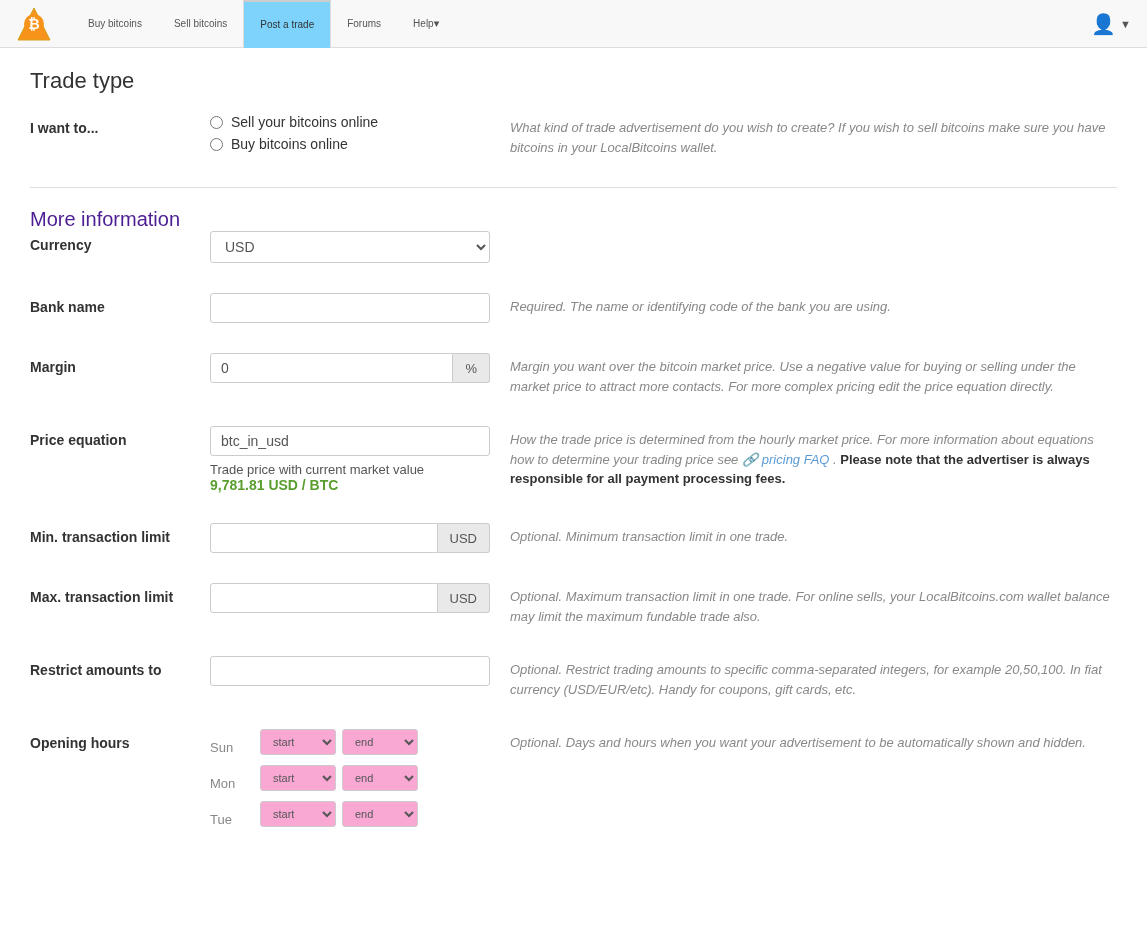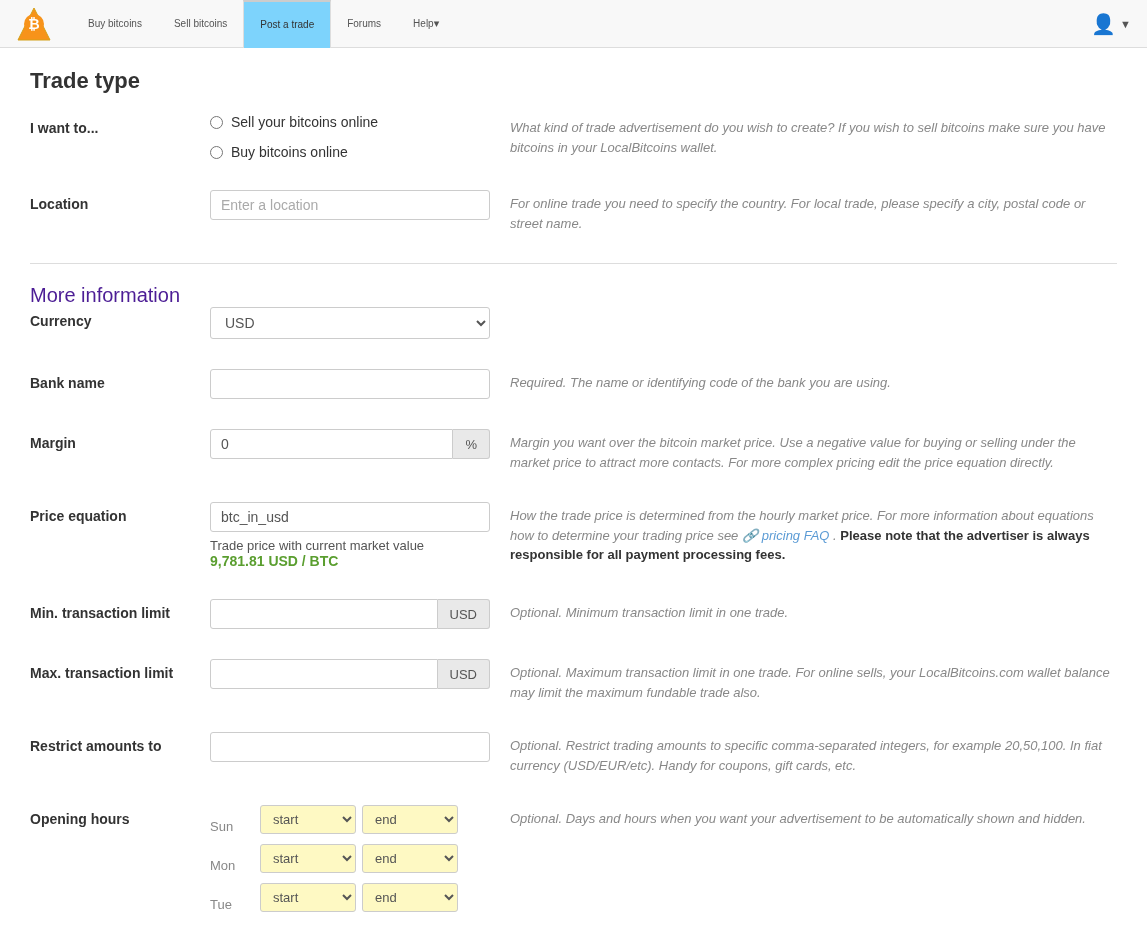--- a/index.html
+++ b/index.html
@@ -69,21 +69,21 @@
 
     
     .main-content {
       max-width: 1147px;
       padding: 20px 30px;
     }
 
     
     .section-title {
       font-size: 22px;
-      font-weight: bold;
+      font-weight: normal;
       color: #333;
       margin-bottom: 20px;
       padding-bottom: 0;
     }
 
     .form-row {
       display: flex;
       align-items: flex-start;
       margin-bottom: 20px;
       padding-bottom: 10px;
@@ -120,21 +120,21 @@
 
     .form-hint strong {
       color: #333;
       font-style: normal;
     }
 
     
     .radio-group {
       display: flex;
       flex-direction: column;
-      gap: 14px;
+      gap: 6px;
     }
     .radio-label {
       display: flex;
       align-items: center;
       gap: 8px;
       cursor: pointer;
       font-size: 14px;
     }
     .radio-label input[type="radio"] {
       cursor: pointer;
@@ -223,24 +223,24 @@
       font-size: 13px;
     }
     .hours-selects {
       display: flex;
       gap: 6px;
     }
     .hours-select {
       padding: 5px 8px;
       border: 1px solid #ccc;
       border-radius: 3px;
-      font-size: 13px;
-      background: #fef9c3;
-      color: #555;
-      width: 96px;
+      font-size: 11px;
+      background: #f9a8d4;
+      color: #555;
+      width: 76px;
       cursor: pointer;
     }
   </style>
 </head>
 <body>
 
 <nav class="navbar">
   <div class="navbar-brand">
     <svg class="brand-icon" viewBox="0 0 36 36">
       <polygon points="18,2 34,34 2,34" fill="#f7931a" stroke="#d4a017" stroke-width="1"></polygon>
@@ -277,27 +277,20 @@
         </label>
         <label class="radio-label">
           <input type="radio" name="trade_type" value="buy" style="">
           <span>Buy bitcoins online</span>
         </label>
       </div>
     </div>
     <div class="form-hint">What kind of trade advertisement do you wish to create? If you wish to sell bitcoins make sure you have bitcoins in your LocalBitcoins wallet.</div>
   </div>
 
-  <div class="form-row">
-    <div class="form-label">Location</div>
-    <div class="form-control-area">
-      <input type="text" class="form-input" placeholder="Enter a location" style="">
-    </div>
-    <div class="form-hint">For online trade you need to specify the country. For local trade, please specify a city, postal code or street name.</div>
-  </div>
 
   <hr class="section-divider">
 
   <h3 class="section-subtitle">More information</h3>
 
   <div class="form-row">
     <div class="form-label">Currency</div>
     <div class="form-control-area">
       <select class="form-select">
         <option value="USD">USD</option>

